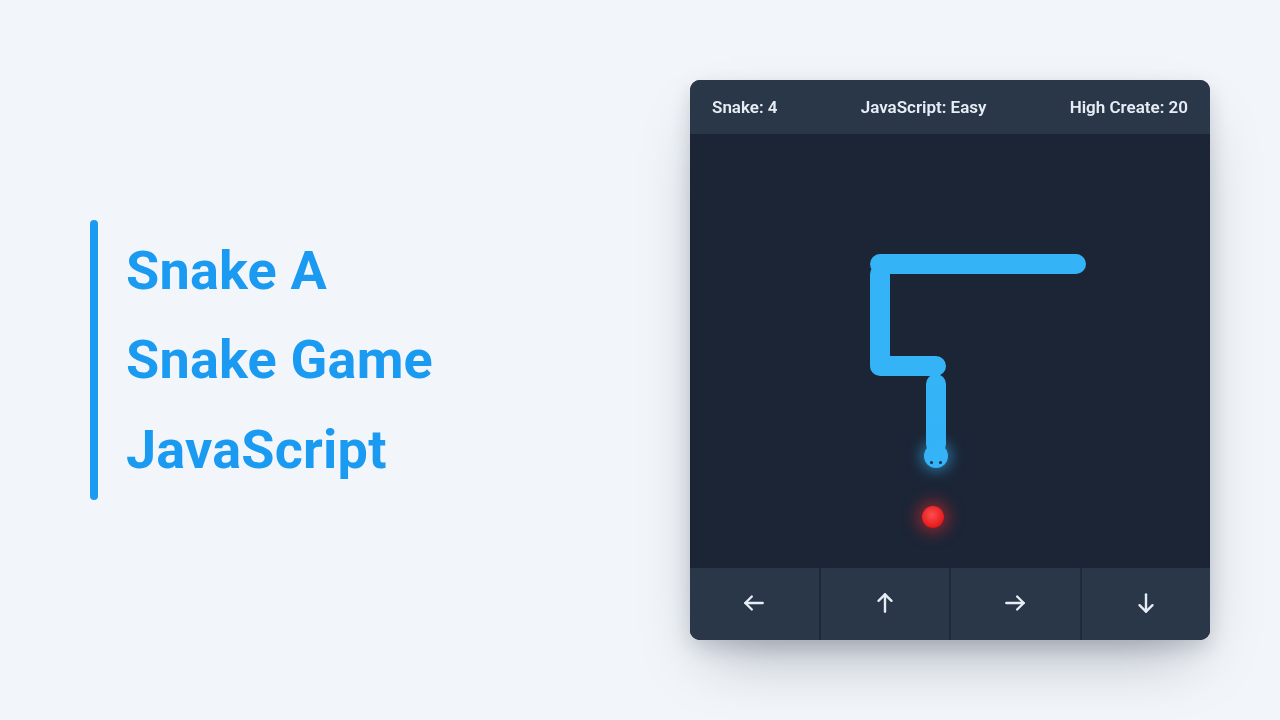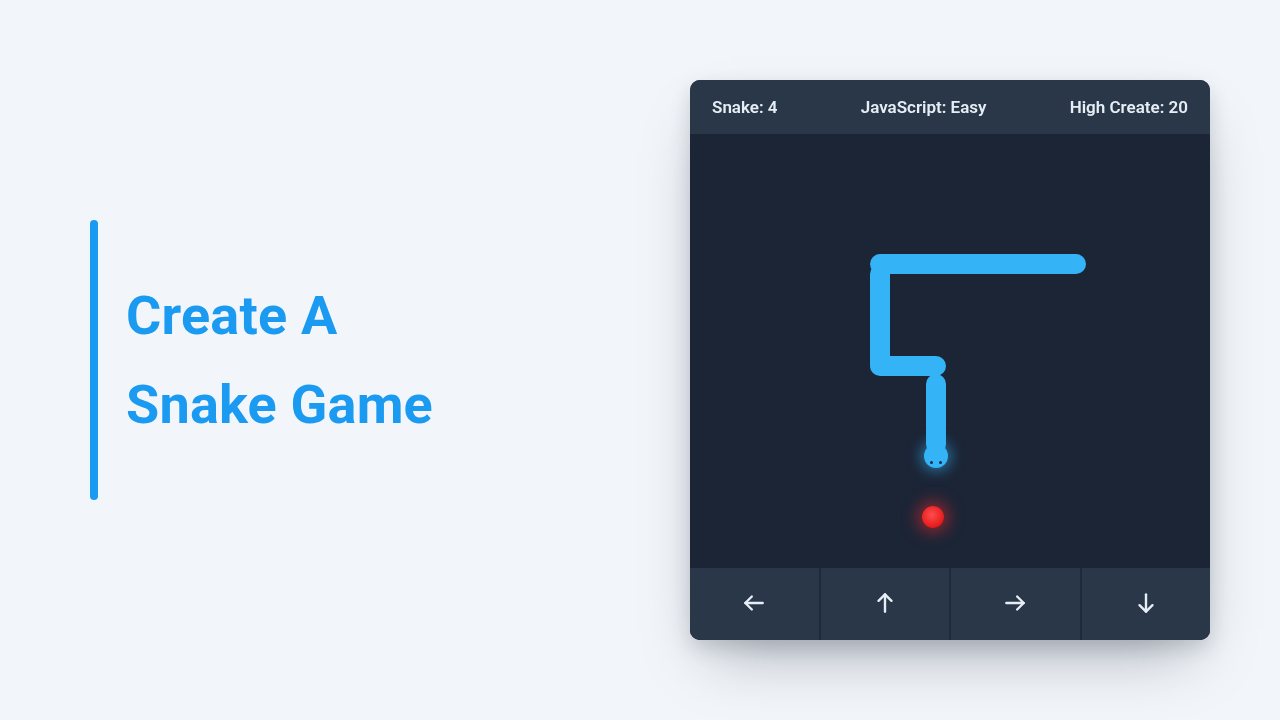--- a/index.html
+++ b/index.html
@@ -119,22 +119,23 @@
   .ctrl-btn:first-child { margin-left: 0; border-bottom-left-radius: 10px; }
   .ctrl-btn:last-child  { margin-right: 0; border-bottom-right-radius: 10px; }
   .ctrl-btn svg { stroke: #e6edf5; }
 </style>
 </head>
 <body>
 
 <div class="hero">
   <div class="accent-bar"></div>
   <h1 class="hero-title">
-    <span>Create A</span><br>
+    <span>Snake A</span><br>
     <span>Snake Game</span><br>
+    <span>JavaScript</span>
   </h1>
 </div>
 
 <div class="game-panel">
 
   <div class="status-bar">
     <div class="status-item">
       <span>Snake: </span><span>4</span>
     </div>
     <div class="status-item">

